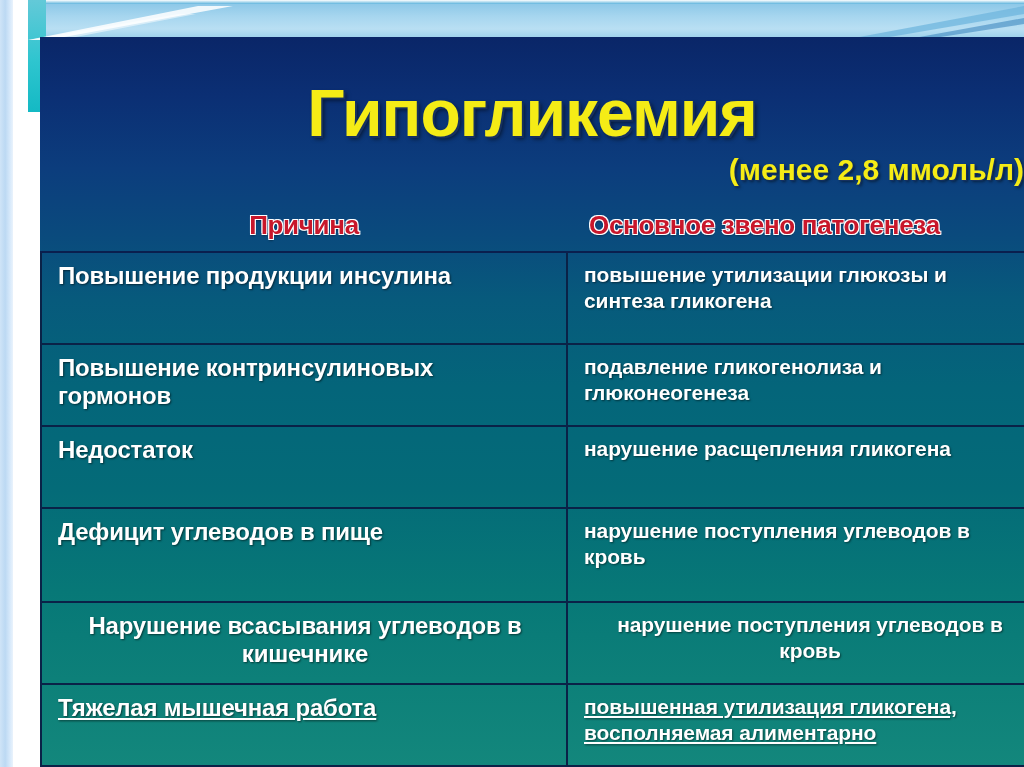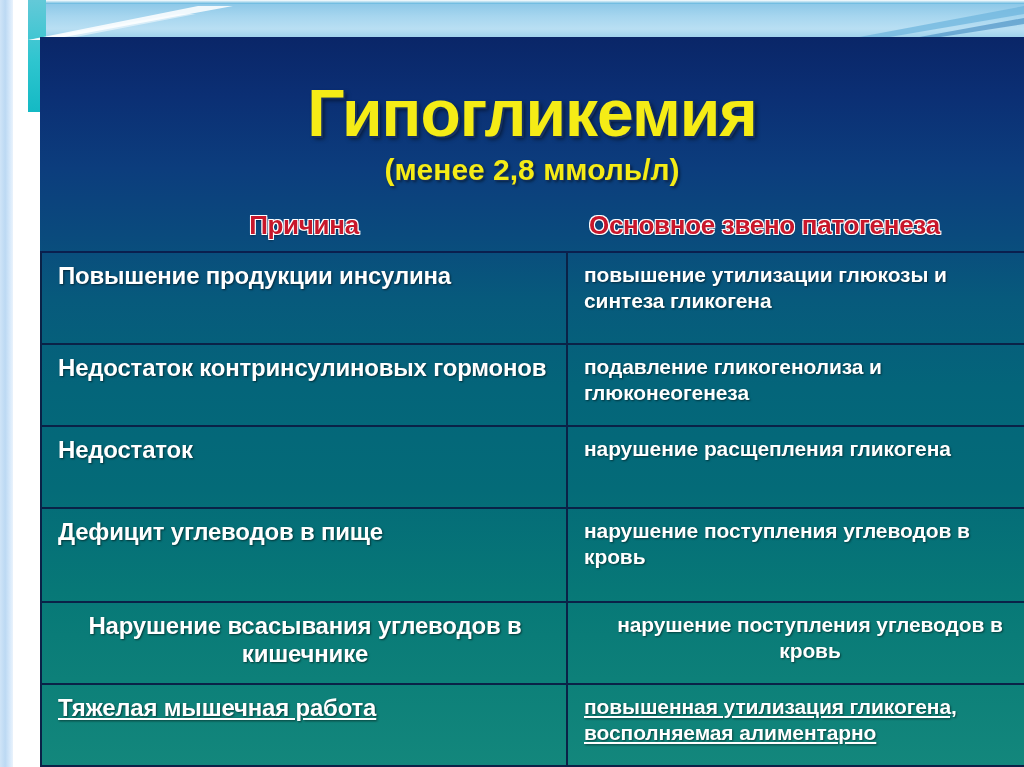--- a/index.html
+++ b/index.html
@@ -107,20 +107,21 @@
   }
   .slide-subtitle {
     font-size: 30px;
     font-weight: bold;
     color: #f5ec16;
     margin-top: 6px;
     text-shadow:
       1px 1px 0 #16305f,
       2px 2px 3px rgba(0,0,0,0.5);
     white-space: nowrap;
+    text-align: right;
   }
 
   
   .table-wrap {
     position: absolute;
     left: 0;
     top: 167px;
     width: 1010px;   
   }
   table.causes-table {
@@ -237,21 +238,21 @@
         </thead>
         <tbody>
             <tr class="r0">
               <td class="cell-cause">Повышение продукции инсулина</td>
               <td class="cell-mech">
                 <span class="mech-line">повышение утилизации глюкозы и</span>
                 <span class="mech-line">синтеза гликогена</span>
               </td>
             </tr>
             <tr class="r1">
-              <td class="cell-cause">Недостаток контринсулиновых гормонов</td>
+              <td class="cell-cause">Повышение контринсулиновых гормонов</td>
               <td class="cell-mech">
                 <span class="mech-line">подавление гликогенолиза и</span>
                 <span class="mech-line">глюконеогенеза</span>
               </td>
             </tr>
             <tr class="r2">
               <td class="cell-cause">Недостаток</td>
               <td class="cell-mech">
                 <span class="mech-line">нарушение расщепления гликогена</span>
               </td>

